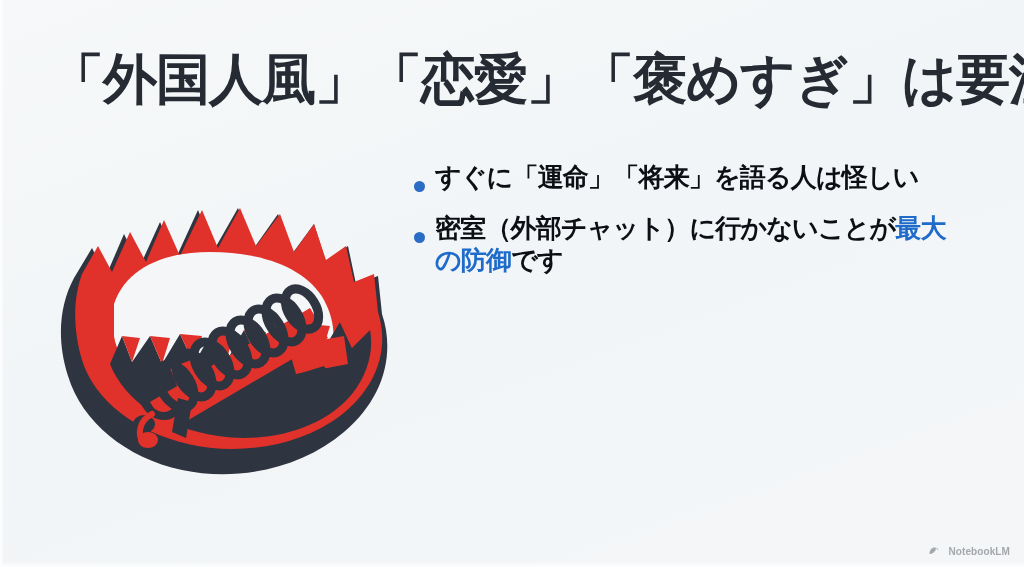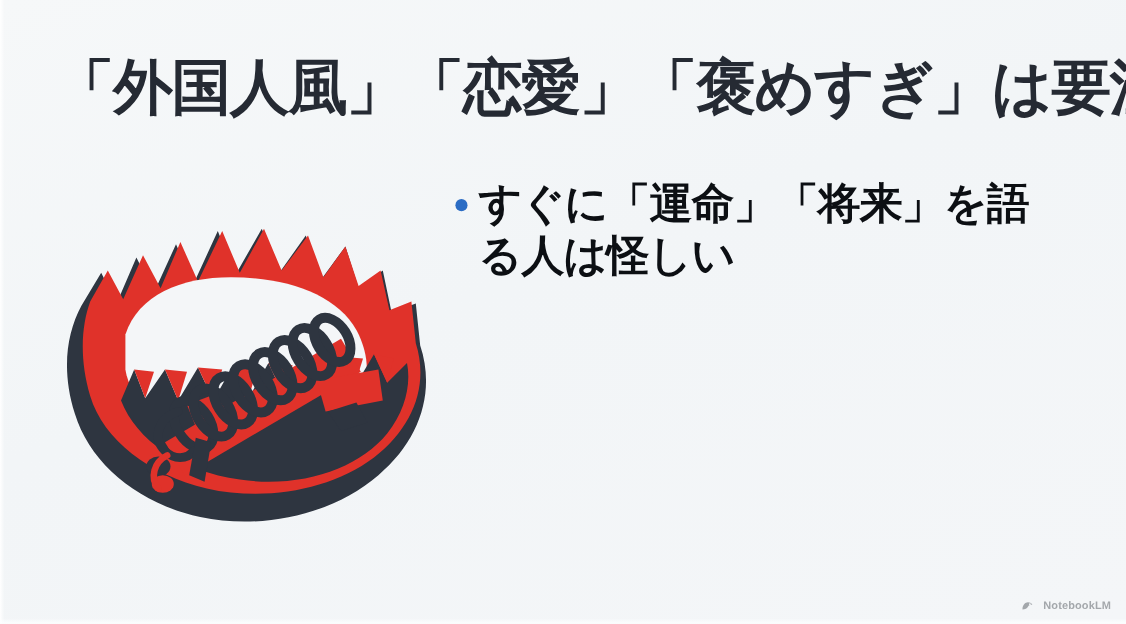--- a/index.html
+++ b/index.html
@@ -95,21 +95,21 @@
     width: 11px;
     height: 11px;
     border-radius: 50%;
     background: #2b6cc4;
     margin-top: 19px;
     margin-right: 10px;
   }
   .btext {
     flex: 1 1 auto;
     color: #0c0f13;
-    font-size: 39px;
+    font-size: 26px;
     font-weight: 700;
     line-height: 1.21;
     letter-spacing: -0.8px;
     max-width: 530px;
   }
   .hl { color: #1e6bca; }
 
   
   .watermark {
     position: absolute;
@@ -222,20 +222,26 @@
   <div class="bullets">
 
     <div class="bullet">
       <span class="dot"></span>
       <span class="btext">
         <span>すぐに「運命」「将来」を語る人は怪しい</span>
       </span>
     </div>
 
 
+    <div class="bullet">
+      <span class="dot"></span>
+      <span class="btext">
+        <span>密室（外部チャット）に行かないことが</span><span class="hl">最大の防御</span><span>です</span>
+      </span>
+    </div>
 
   </div>
 
   <div class="watermark">
     <svg width="12" height="12" viewBox="0 0 24 24">
       <path d="M3 18 C3 10 8 5 13 5 C17 5 20 7 21 10 C18 9 15 10 13 13
                C11 16 8 18 3 18 Z" fill="#5b6066"></path>
       <circle cx="16.5" cy="8.5" r="1.7" fill="#f4f6f8"></circle>
     </svg>
     <span>NotebookLM</span>

